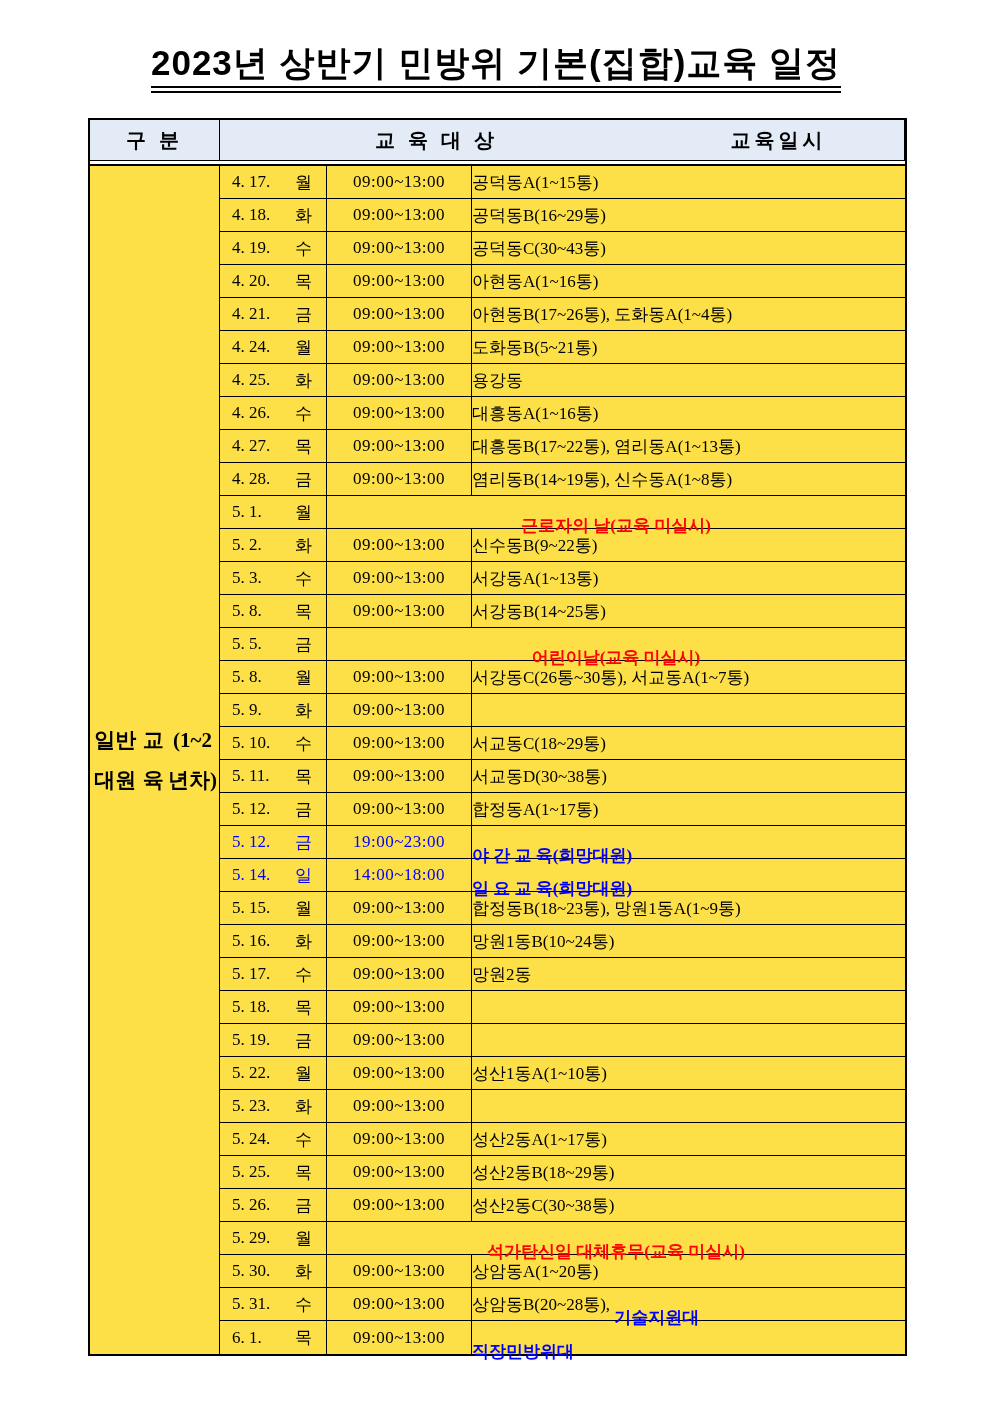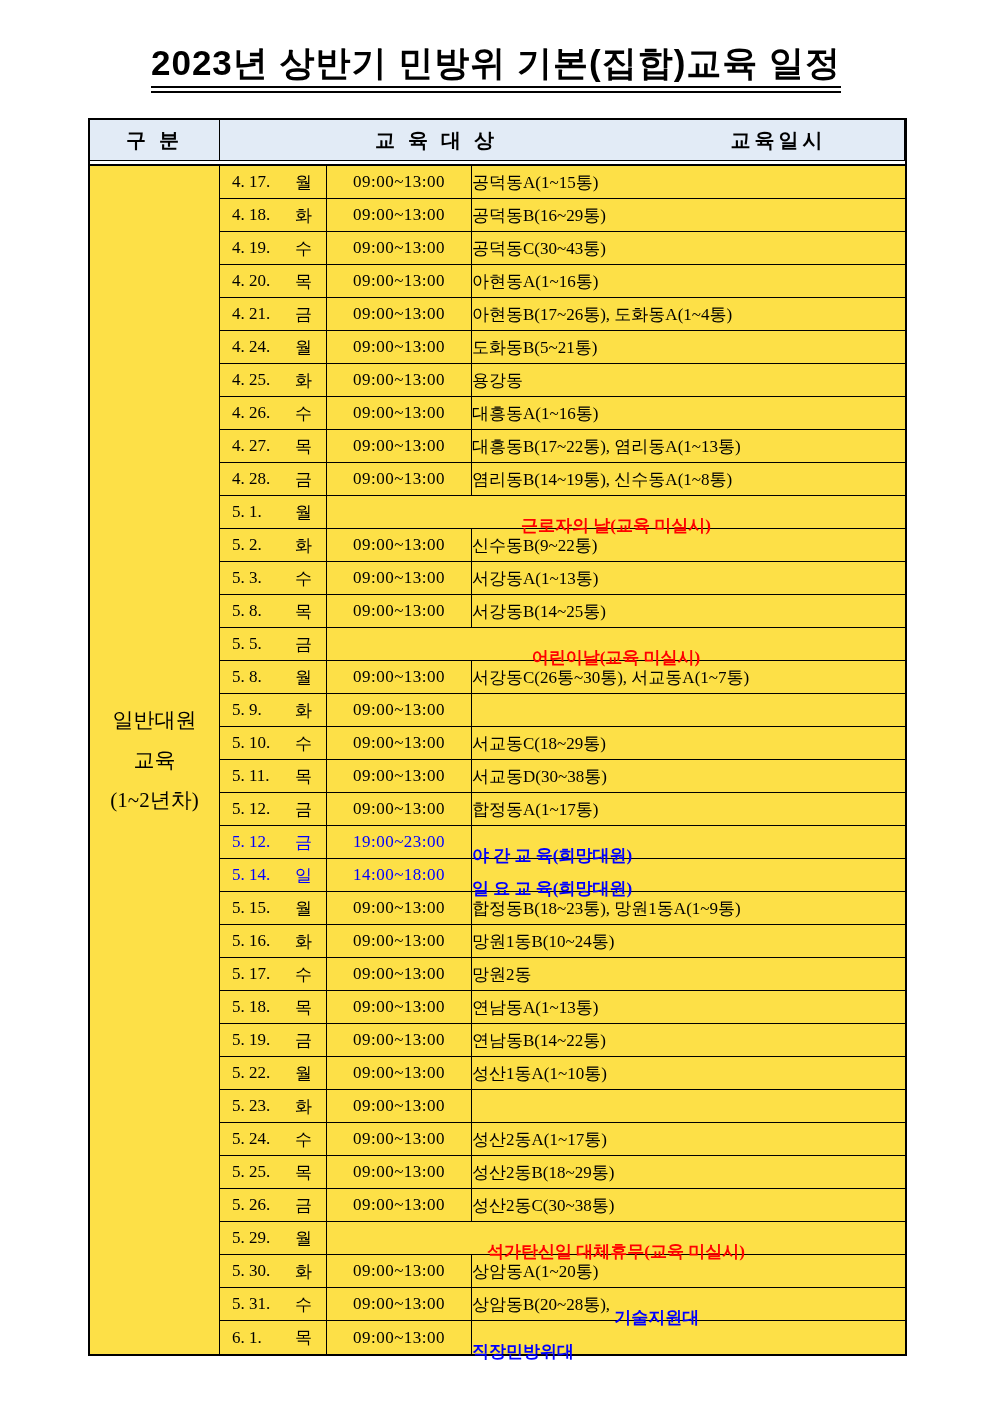--- a/index.html
+++ b/index.html
@@ -12,22 +12,22 @@
   .table{position:absolute;left:88px;top:118px;width:819px;border:2px solid #000;box-sizing:border-box;background:#fde047;}
   .thead{display:flex;height:40px;background:#e2ebf6;border-bottom:1px solid #000;
         font-weight:bold;font-size:20px;letter-spacing:4px;}
   .th{display:flex;align-items:center;justify-content:center;box-sizing:border-box;height:100%;}
   .th-cat{width:130px;border-right:1px solid #000;}
   .th-dt{width:252px;border-right:1px solid #000;}
   .th-tgt{flex:1;}
   .divider{height:3px;background:#fff;border-bottom:2px solid #000;}
   .tbody{display:flex;}
   .catcell{width:130px;border-right:1px solid #000;box-sizing:border-box;
-        display:flex;flex-direction:column;justify-content:center;align-items:center;
-        font-weight:normal;font-size:21px;line-height:40px;text-align:center;}
+        display:flex;flex-direction:row;justify-content:center;align-items:center;
+        font-weight:bold;font-size:21px;line-height:40px;text-align:center;}
   .rows{flex:1;display:flex;flex-direction:column;}
   .row{display:flex;height:33px;border-bottom:1px solid #000;box-sizing:border-box;font-size:17px;}
   .row:last-child{border-bottom:none;}
   .cell{display:flex;align-items:center;box-sizing:border-box;height:100%;}
   .date-cell{width:107px;border-right:1px solid #000;justify-content:space-between;
         padding:0 14px 0 12px;}
   .time-cell{width:145px;border-right:1px solid #000;justify-content:center;letter-spacing:0.5px;}
   .target-cell{flex:1;text-align:center;white-space:pre;}
   .merged-cell{flex:1;justify-content:center;text-align:center;white-space:pre;}
   .c-red{color:#ff0000;}
@@ -253,29 +253,27 @@
             </div>
             <div class="cell time-cell">09:00~13:00</div>
             <div class="cell target-cell"><span>망원2동</span></div>
           </div>
           <div class="row">
             <div class="cell date-cell">
               <span>5. 18.</span>
               <span>목</span>
             </div>
             <div class="cell time-cell">09:00~13:00</div>
-            <div class="cell target-cell"><span>연남동A(1~13통)</span></div>
           </div>
           <div class="row">
             <div class="cell date-cell">
               <span>5. 19.</span>
               <span>금</span>
             </div>
             <div class="cell time-cell">09:00~13:00</div>
-            <div class="cell target-cell"><span>연남동B(14~22통)</span></div>
           </div>
           <div class="row">
             <div class="cell date-cell">
               <span>5. 22.</span>
               <span>월</span>
             </div>
             <div class="cell time-cell">09:00~13:00</div>
             <div class="cell target-cell"><span>성산1동A(1~10통)</span></div>
           </div>
           <div class="row">

